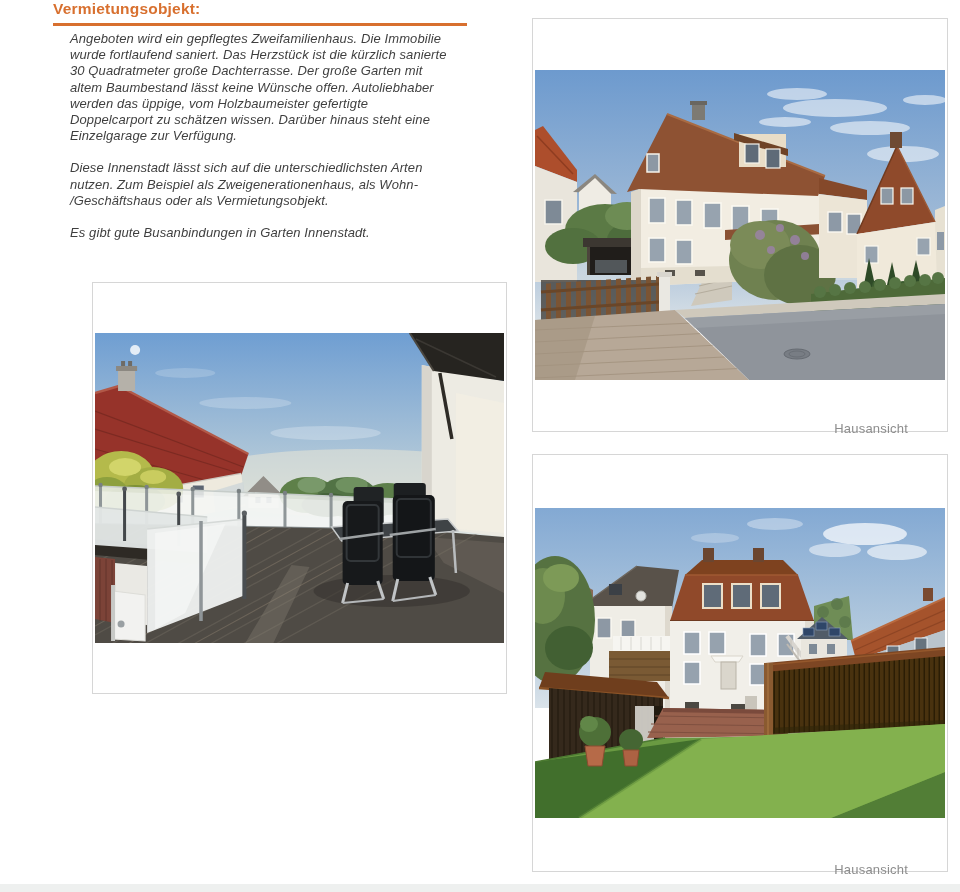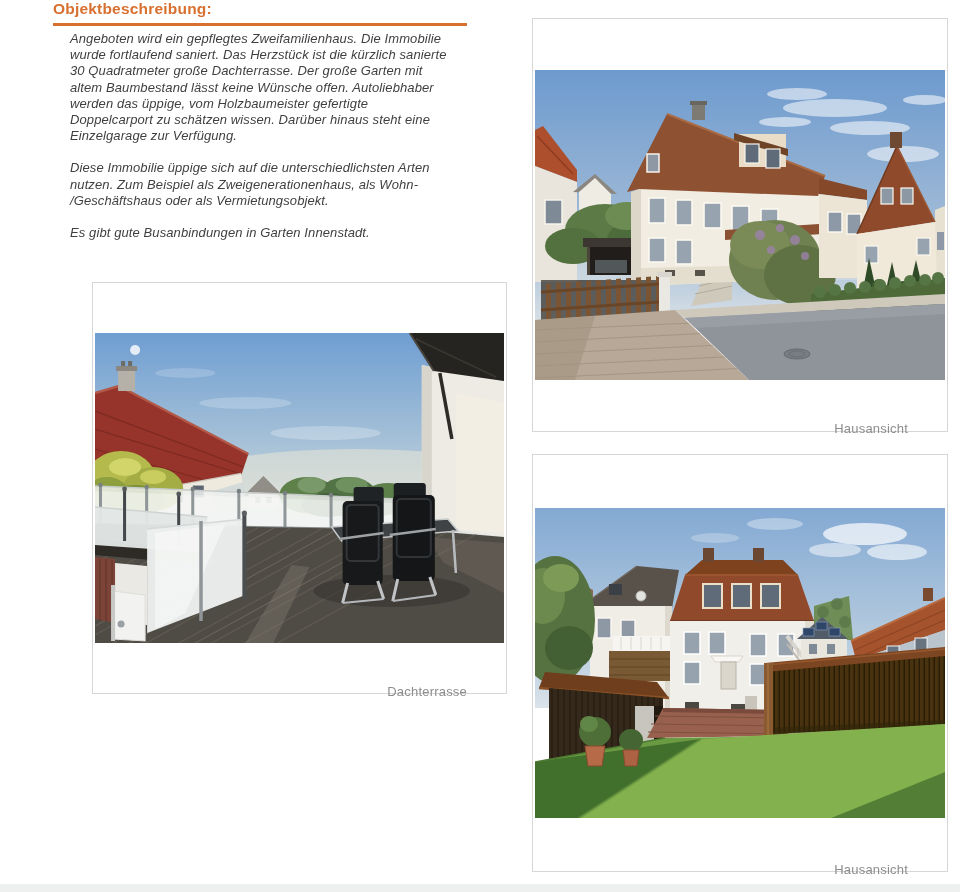--- a/index.html
+++ b/index.html
@@ -26,32 +26,32 @@
   #cap-terrace{left:52px;top:684px;width:415px;}
   #cap-front{left:492px;top:421px;width:416px;}
   #cap-garden{left:492px;top:862px;width:416px;}
   .bottom-strip{position:absolute;left:0;bottom:0;width:960px;height:8px;background:var(--strip,#EEF0EF);}
 </style>
 </head>
 <body>
 
 <div class="page">
 
-  <h1 class="heading">Objektbeschreibung:</h1>
+  <h1 class="heading">Vermietungsobjekt:</h1>
   <div class="rule"></div>
 
   <div class="copy">
     <p>Angeboten wird ein gepflegtes Zweifamilienhaus. Die Immobilie
 wurde fortlaufend saniert. Das Herzstück ist die kürzlich sanierte
 30 Quadratmeter große Dachterrasse. Der große Garten mit
 altem Baumbestand lässt keine Wünsche offen. Autoliebhaber
 werden das üppige, vom Holzbaumeister gefertigte
 Doppelcarport zu schätzen wissen. Darüber hinaus steht eine
 Einzelgarage zur Verfügung.</p>
-    <p>Diese Immobilie üppige sich auf die unterschiedlichsten Arten
+    <p>Diese Innenstadt lässt sich auf die unterschiedlichsten Arten
 nutzen. Zum Beispiel als Zweigenerationenhaus, als Wohn-
 /Geschäftshaus oder als Vermietungsobjekt.</p>
     <p>Es gibt gute Busanbindungen in Garten Innenstadt.</p>
   </div>
 
   <figure class="frame" id="frame-front">
     <svg width="410" height="310" viewBox="0 0 410 310" preserveAspectRatio="none">
       <defs>
         <linearGradient id="p1sky" x1="0" y1="0" x2="0" y2="1">
           <stop offset="0" stop-color="#6d9ace"></stop>
@@ -384,21 +384,20 @@
         <line x1="52" y1="196" x2="150" y2="186" stroke="#d5d9d7" stroke-width="1.5"></line>
         <rect x="147" y="180" width="4" height="86" fill="#4a4e51"></rect>
           <circle cx="149" cy="180" r="2.6" fill="#5c6063"></circle>
         <rect x="104" y="188" width="3.5" height="100" fill="#8f9598"></rect>
         <polygon points="18,258 50,262 50,308 18,306" fill="#f2f2f0" stroke="#ddddd8" stroke-width="1"></polygon>
         <circle cx="26" cy="291" r="3.5" fill="#9aa0a3"></circle>
         <rect x="16" y="252" width="4" height="56" fill="#c7c9c6"></rect>
       </g>
     </svg>
   </figure>
-  <figcaption class="caption" id="cap-terrace">Dachterrasse</figcaption>
 
   <figure class="frame" id="frame-garden">
     <svg width="410" height="310" viewBox="0 0 410 310" preserveAspectRatio="none">
       <defs>
         <linearGradient id="p3sky" x1="0" y1="0" x2="0" y2="1">
           <stop offset="0" stop-color="#83a9d3"></stop>
             <stop offset="0.75" stop-color="#bdd0e0"></stop>
             <stop offset="1" stop-color="#dae3ea"></stop>
         </linearGradient>
         <pattern id="p3slats" width="5" height="10" patternUnits="userSpaceOnUse">

